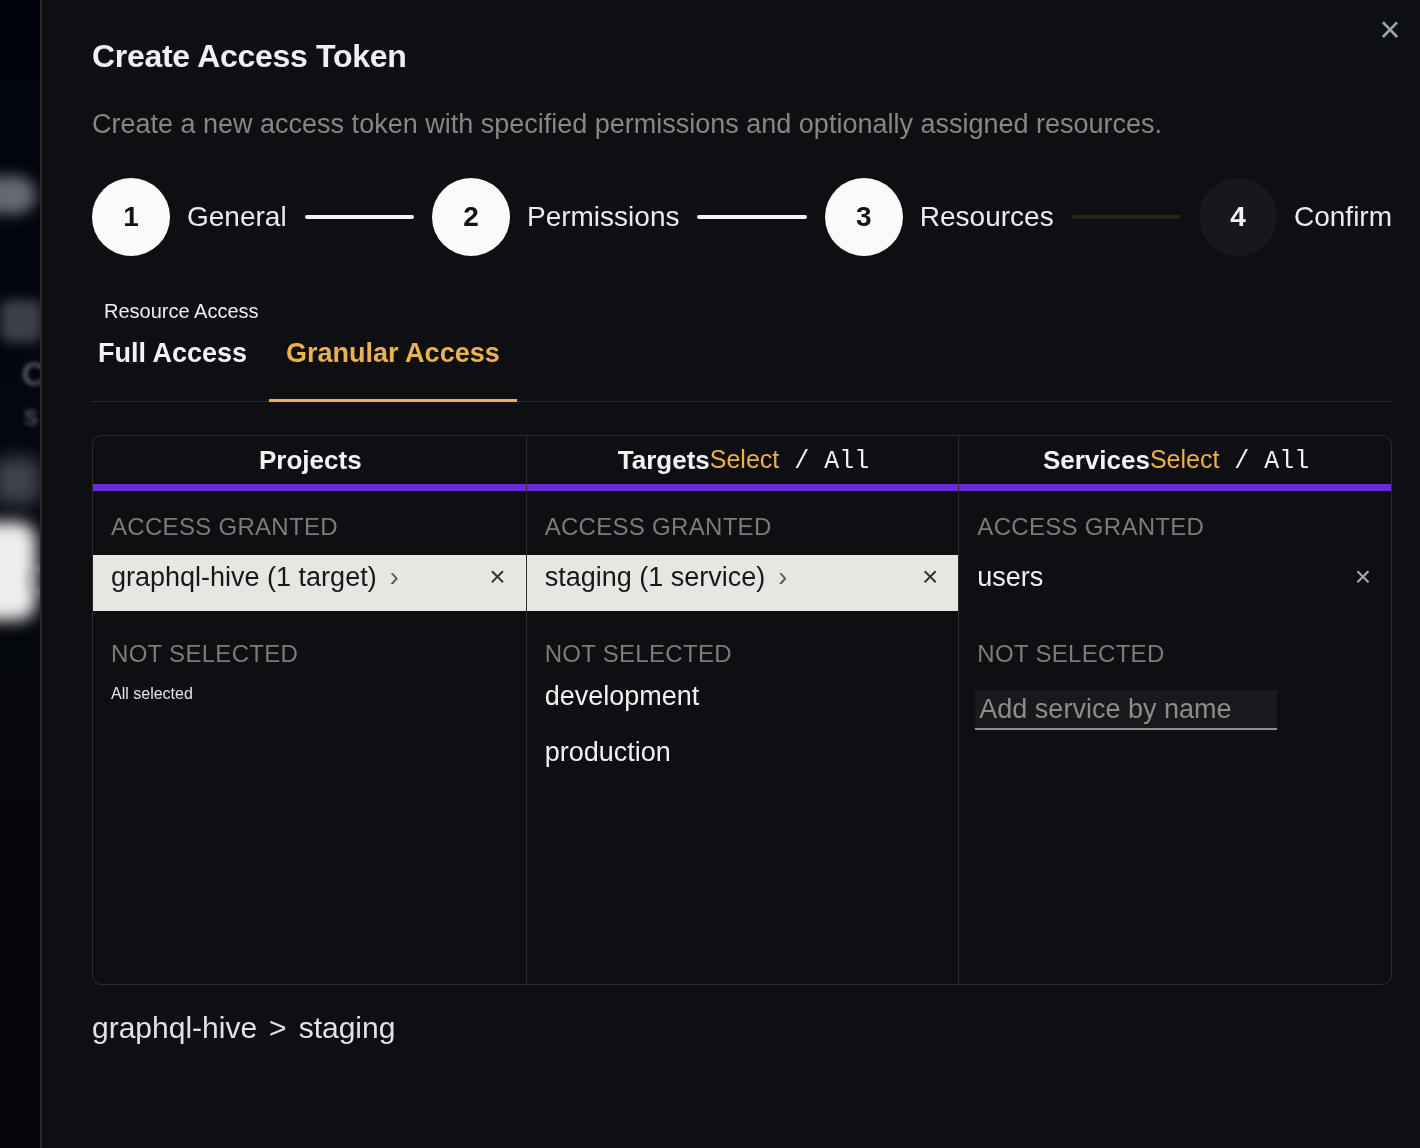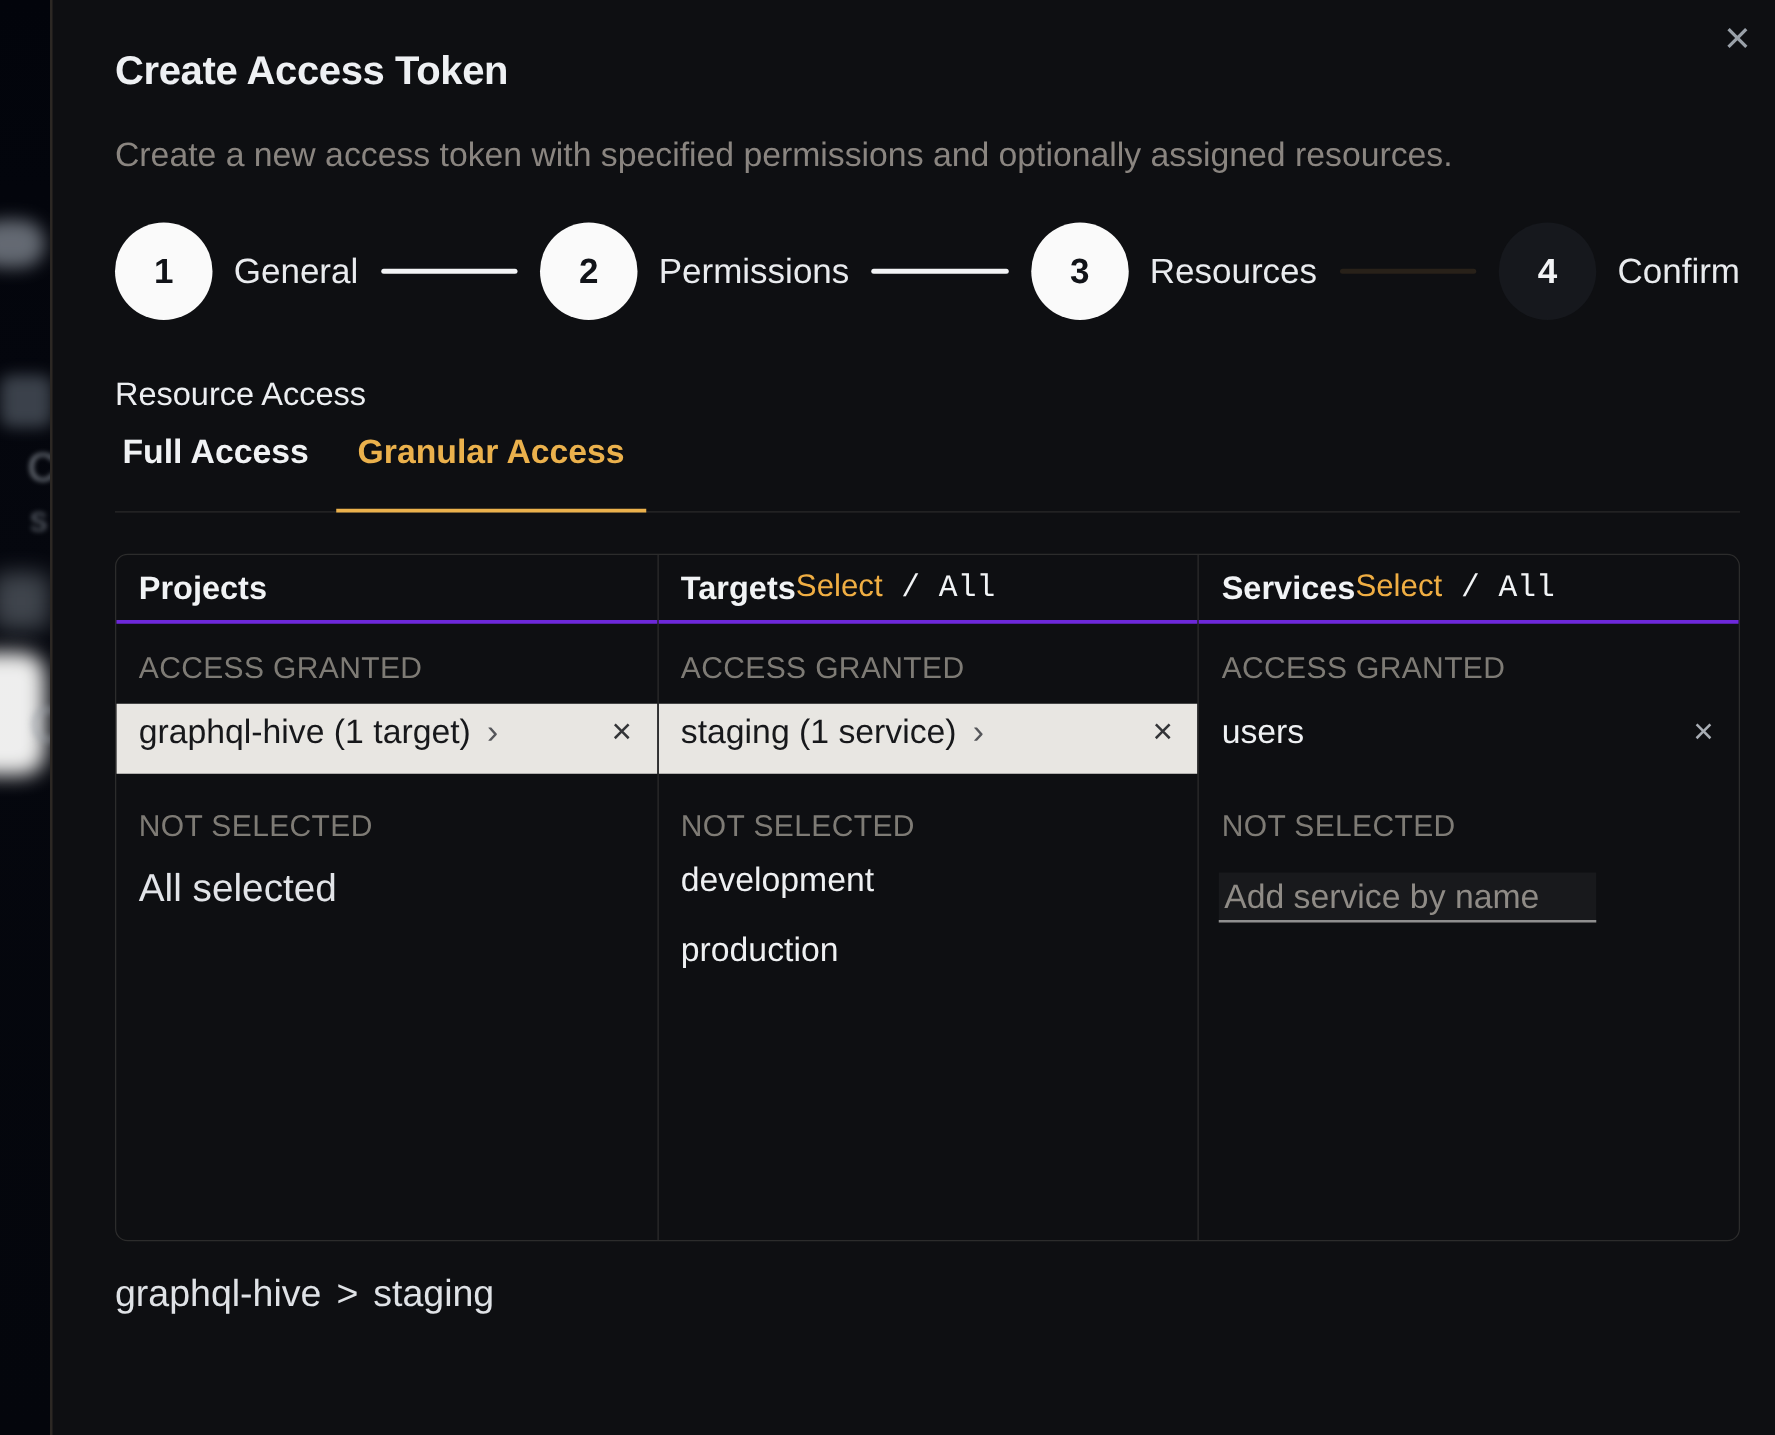--- a/index.html
+++ b/index.html
@@ -45,59 +45,59 @@
   .step-circle {
     width:78px; height:78px; border-radius:50%; background:#fafafa; color:#111318;
     font-size:28px; font-weight:700; display:flex; align-items:center; justify-content:center;
   }
   .step-circle.pending { background:#16181d; color:#f2f3f5; }
   .step-label { font-size:28px; font-weight:500; color:#e9ebee; white-space:nowrap; }
   .connector { flex:1; height:4px; background:#f2f3f5; margin:0 18px; border-radius:2px; }
   .connector.pending { background:#282119; }
 
   
-  .sub-heading { margin-top:44px; font-size:26px; font-weight:500; color:#eceef1; }
+  .sub-heading { margin-top:44px; font-size:20px; font-weight:500; color:#eceef1;margin-left:12px; }
 
   .tabs { display:flex; gap:16px; margin-top:15px; border-bottom:1px solid #2a2a2a; }
   .tab { padding:0 6px 14px; font-size:27px; font-weight:600; color:#f0f2f4;
          border-bottom:3px solid transparent; margin-bottom:-1px; cursor:pointer; white-space:nowrap; }
   .tab.active { color:#ebb14c; border-bottom-color:#ebb14c; padding:0 17px 30px; }
 
   .para { margin-top:40px; font-size:27px; color:#e3e5e8; }
 
   
   .rtable {
     margin-top:33px; height:550px;
     display:grid; grid-template-columns:1fr 1fr 1fr;
     border:1px solid #2c2c2c; border-radius:10px; overflow:hidden;
   }
   .rcol { display:flex; flex-direction:column; min-width:0; }
   .rcol + .rcol { border-left:1px solid #2c2c2c; }
   .col-header {
-    flex:none; height:55px; display:flex; align-items:center; justify-content:flex-start;
-    padding:0 16px 0 18px; border-bottom:3px solid #6d28d9;
+    flex:none; height:55px; display:flex; align-items:center; justify-content:center;
+    padding:0 16px 0 18px; border-bottom:7px solid #6d28d9;
   }
   .col-title { font-size:26px; font-weight:700; color:#f1f3f5; }
   .select-links { font-size:25px; white-space:nowrap; }
   .select-link { color:#f0ae43; cursor:pointer; }
   .all-link { color:#f1f3f5; cursor:pointer; margin-left:8px;font-family:Liberation Mono, monospace; }
 
   .col-body { flex:1; padding-top:22px; overflow:hidden; }
   .sec-label { padding:0 18px; font-size:24px; color:#7e7b75; letter-spacing:.3px; }
   .sec-label.not-selected { margin-top:29px; }
 
   .res-row { height:56px; margin-top:14px; display:flex; align-items:center;
              padding:0 20px 12px 18px; font-size:27px; cursor:pointer; }
   .res-row.selected { background:#e8e6e2; color:#17181b; }
   .res-row .chev { margin-left:13px; font-size:27px; color:#55565a; }
   .res-row .remove { margin-left:auto; font-size:28px; color:#333437; cursor:pointer; line-height:1; }
   .res-row.plain { color:#eef0f2; }
   .res-row.plain .remove { color:#a9aeb5; }
 
-  .note-row { padding:0 18px; margin-top:17px; font-size:31px; color:#e2e4e8; }
+  .note-row { padding:0 18px; margin-top:17px; font-size:16px; color:#e2e4e8; }
   .list-item { height:56px; display:flex; align-items:center; padding:0 18px;
                font-size:27px; color:#eef0f2; cursor:pointer; }
   .list-item:first-of-type { margin-top:6px; }
 
   .service-input {
     display:block; margin:22px 0 0 16px; width:302px; height:40px;
     background:rgba(255,255,255,.045); border:none; border-bottom:2px solid #8f8f8f;
     color:#e8eaec; font-size:27px; padding:0 4px; font-family:inherit; outline:none;
   }
   .service-input::placeholder { color:#8f8b86; }

